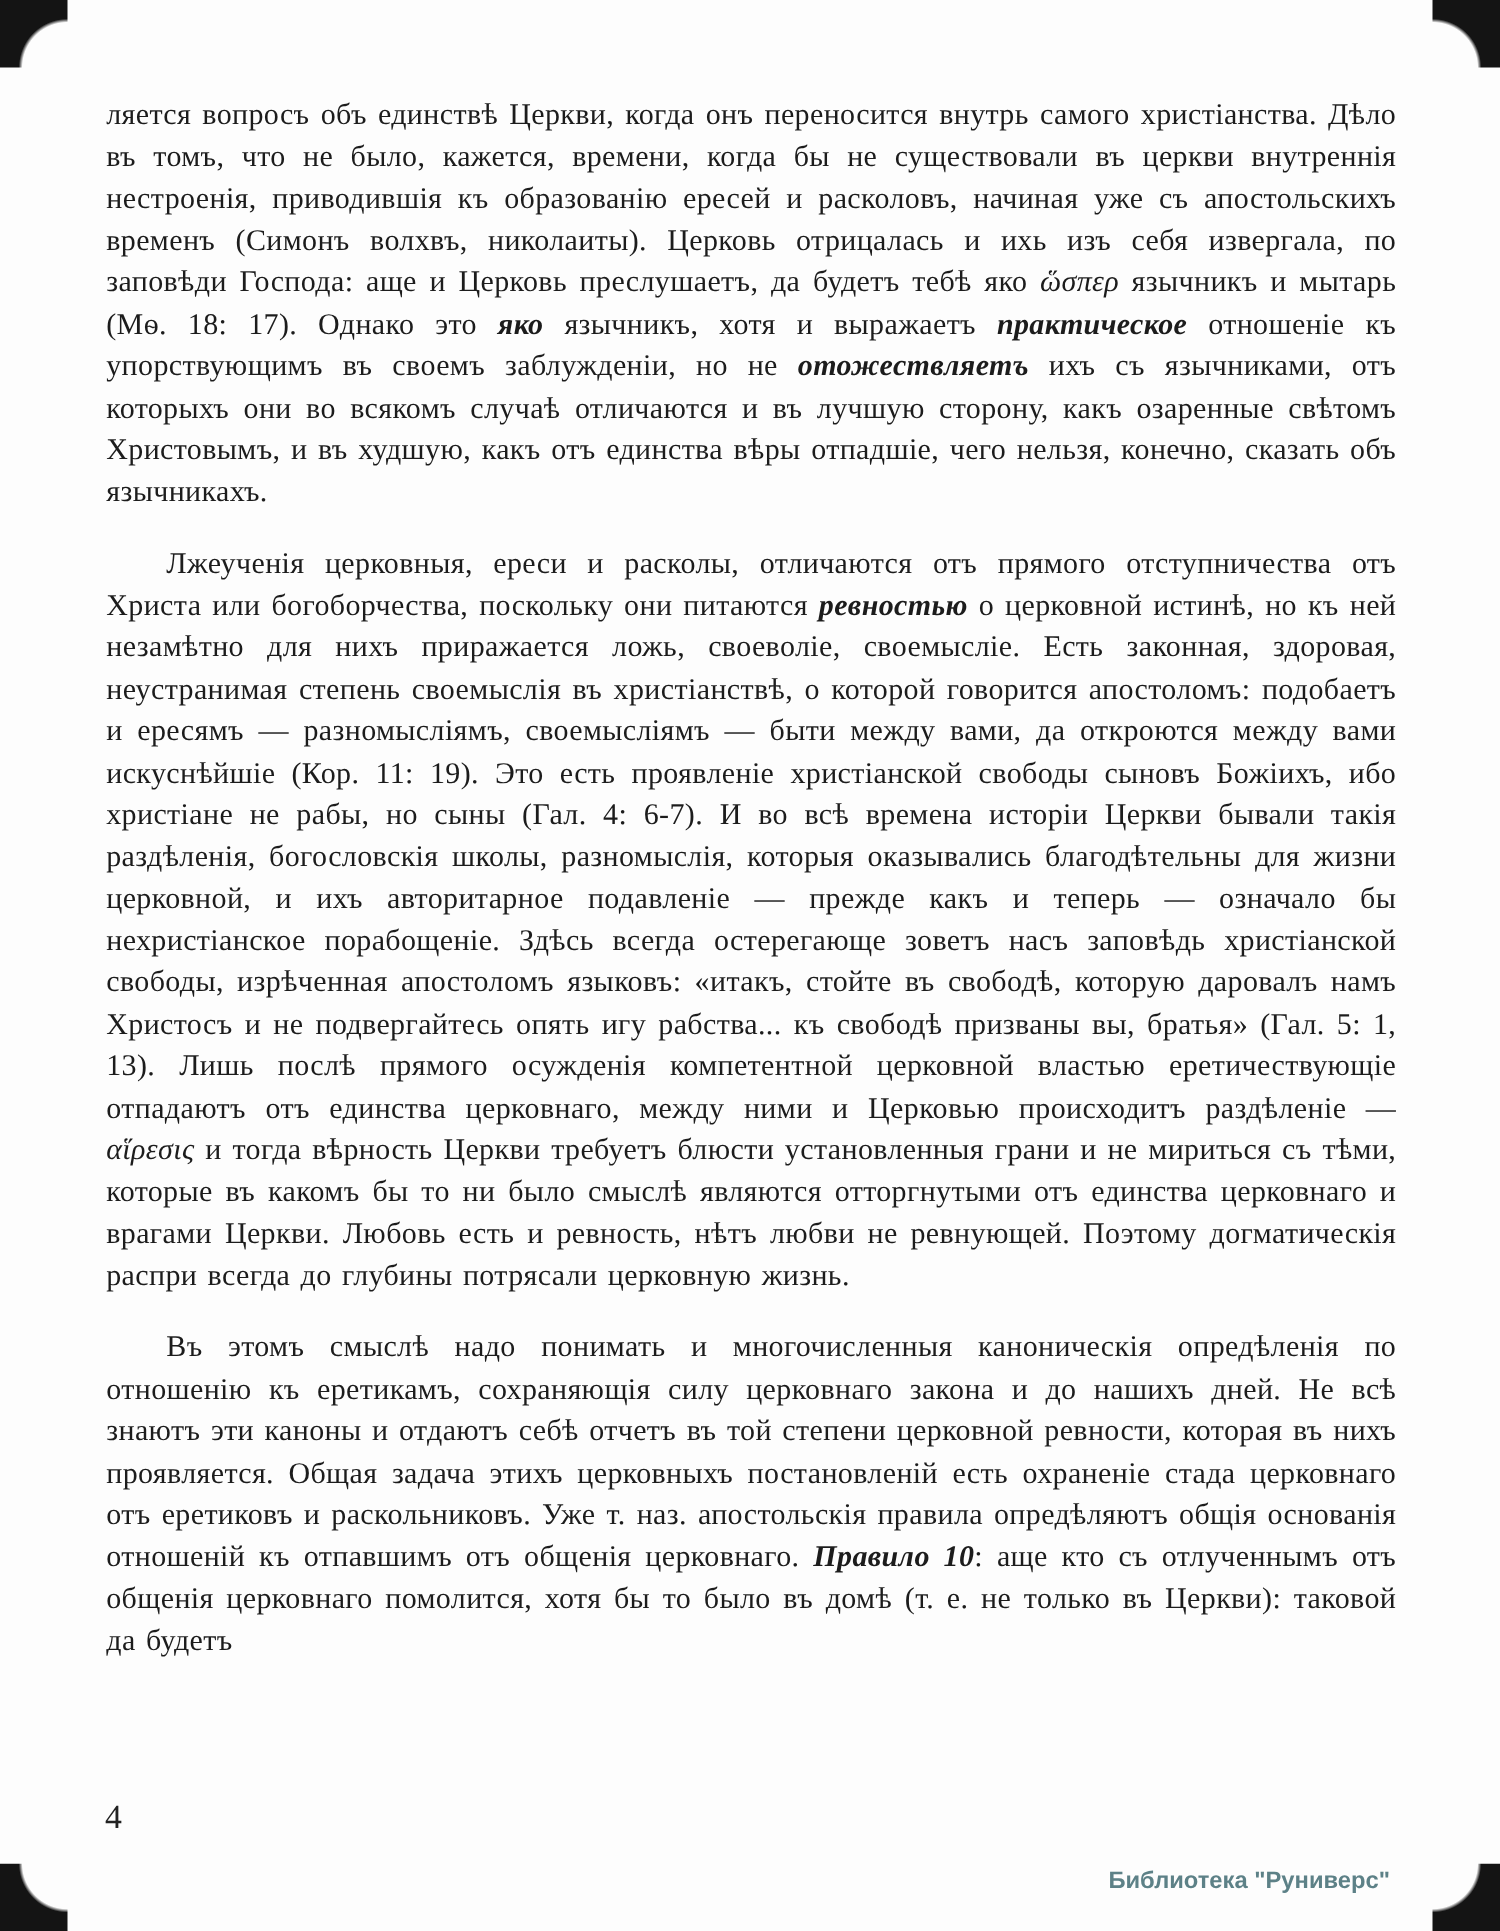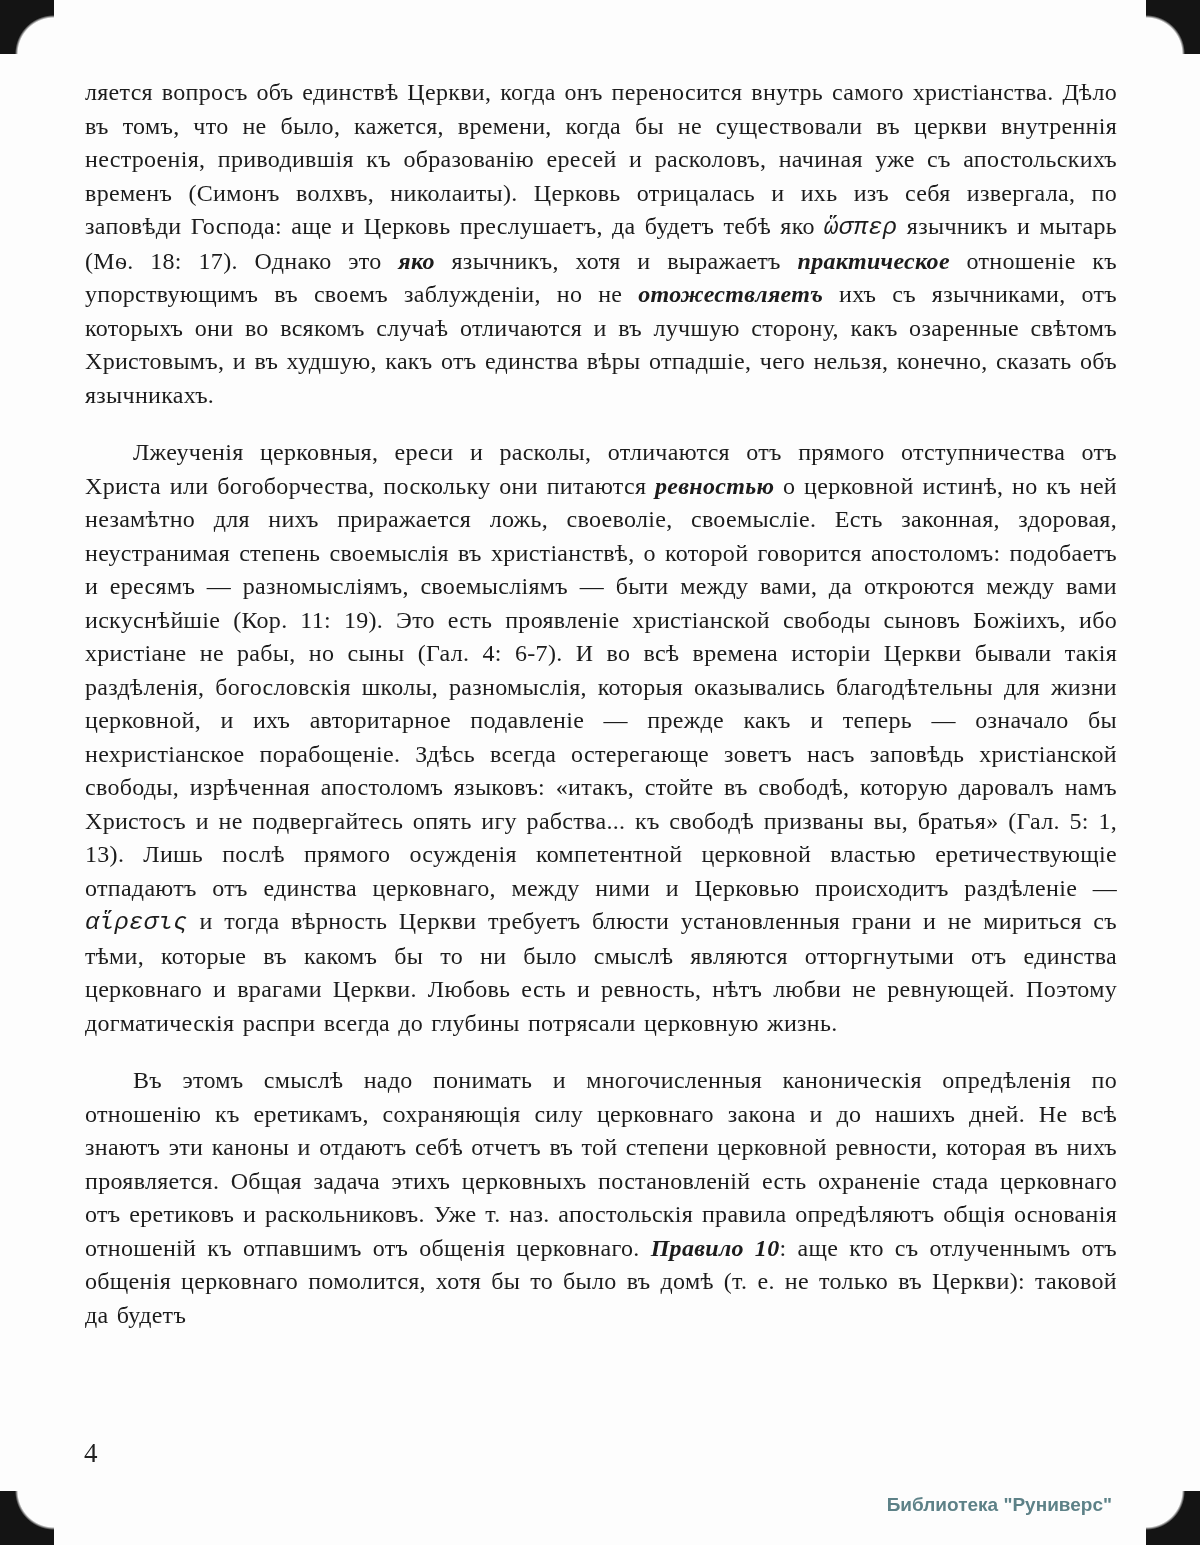--- a/index.html
+++ b/index.html
@@ -35,21 +35,21 @@
     word-spacing: 2px;
   }
   .text-block p {
     margin: 0 0 9px 0;
   }
   .text-block p.indent {
     text-indent: 48px;
     margin-top: 24px;
   }
   .italic { font-style: italic; font-weight: bold; }
-  .greek  { font-style: italic; font-family: Liberation Mono, monospace; }
+  .greek  { font-style: italic; font-family: Liberation Serif, serif; }
 
   .page-number {
     position: absolute;
     left: 84px;
     top: 1438px;
     font-size: 27px;
     color: #222222;
   }
   .watermark {
     position: absolute;

